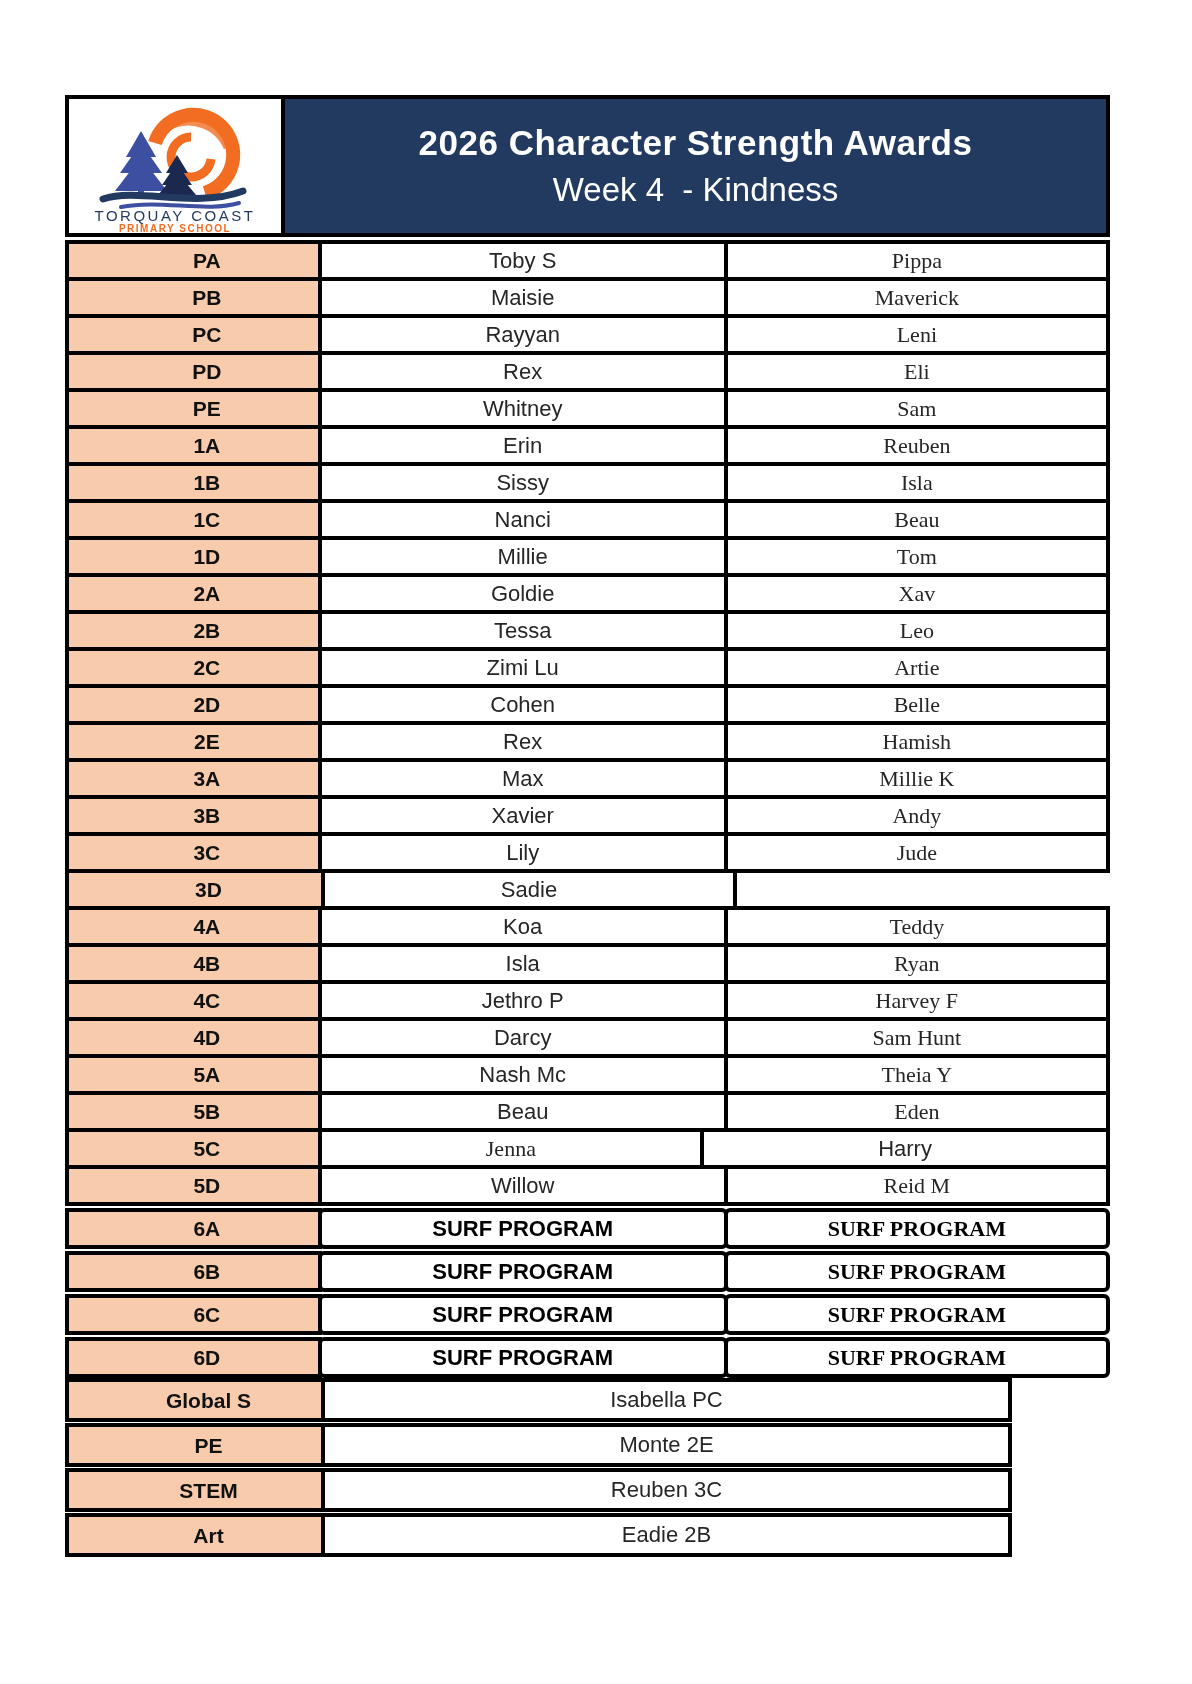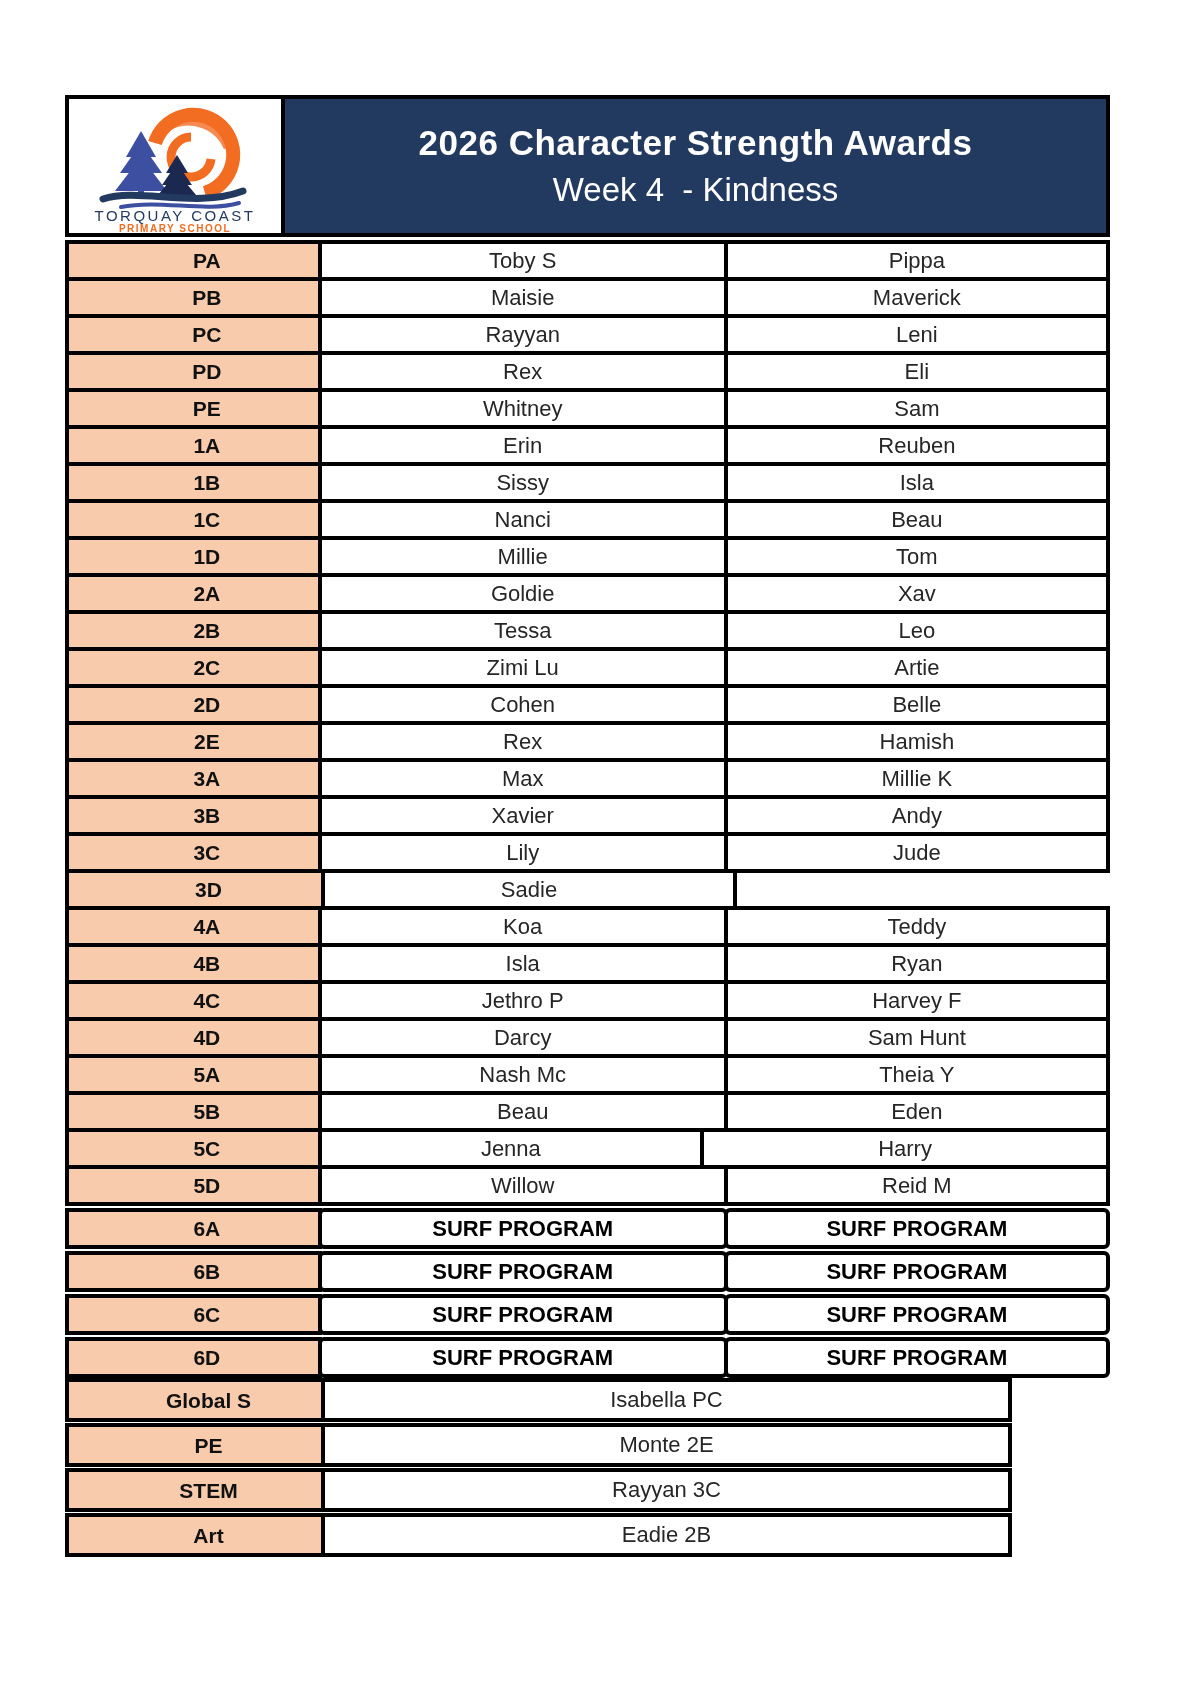--- a/index.html
+++ b/index.html
@@ -61,21 +61,21 @@
   .cell + .cell { margin-left: -4px; }
   .c-class {
     width: 260px;
     background: var(--peach, #F8CBAD);
     color: #111;
     font-weight: bold;
     font-size: 21px;
     padding-left: 27px;
   }
   .c-name1 { width: 416px; }
-  .c-name2 { width: 392px; }
+  .c-name2 { width: 392px; font-family: Liberation Serif, serif; }
   .c-merged { width: 691px; }
   #class-rows { margin-top: 3px; }
   #class-rows .row { height: 41px; }
   #class-rows .row + .row { margin-top: -4px; }
   #surf-rows { margin-top: 2px; }
   #surf-rows .row { height: 41px; }
   #surf-rows .row + .row { margin-top: 2px; }
   #surf-rows .c-name1, #surf-rows .c-name2 { font-weight: bold; color: #000; border-radius: 6px; }
   #specialty-rows { }
   #specialty-rows .row { height: 44px; }
@@ -311,21 +311,21 @@
     <div class="cell c-merged">Isabella PC</div>
   </div>
 
   <div class="row">
     <div class="cell c-class">PE</div>
     <div class="cell c-merged">Monte 2E</div>
   </div>
 
   <div class="row">
     <div class="cell c-class">STEM</div>
-    <div class="cell c-merged">Rayyan 3C</div>
+    <div class="cell c-merged">Reuben 3C</div>
   </div>
 
   <div class="row">
     <div class="cell c-class">Art</div>
     <div class="cell c-merged">Eadie 2B</div>
   </div>
 </div>
 
   </div>
 </div>

